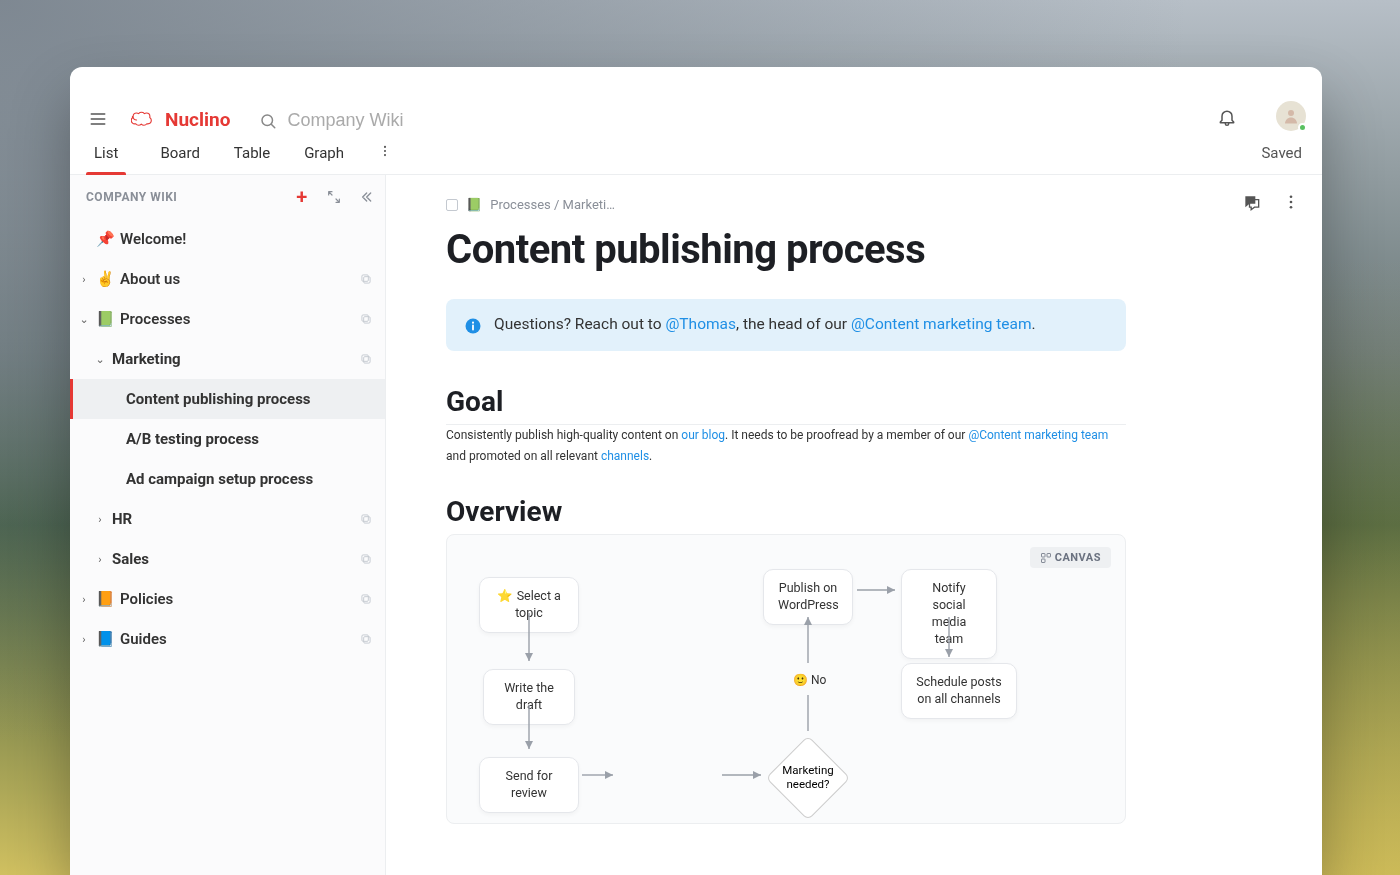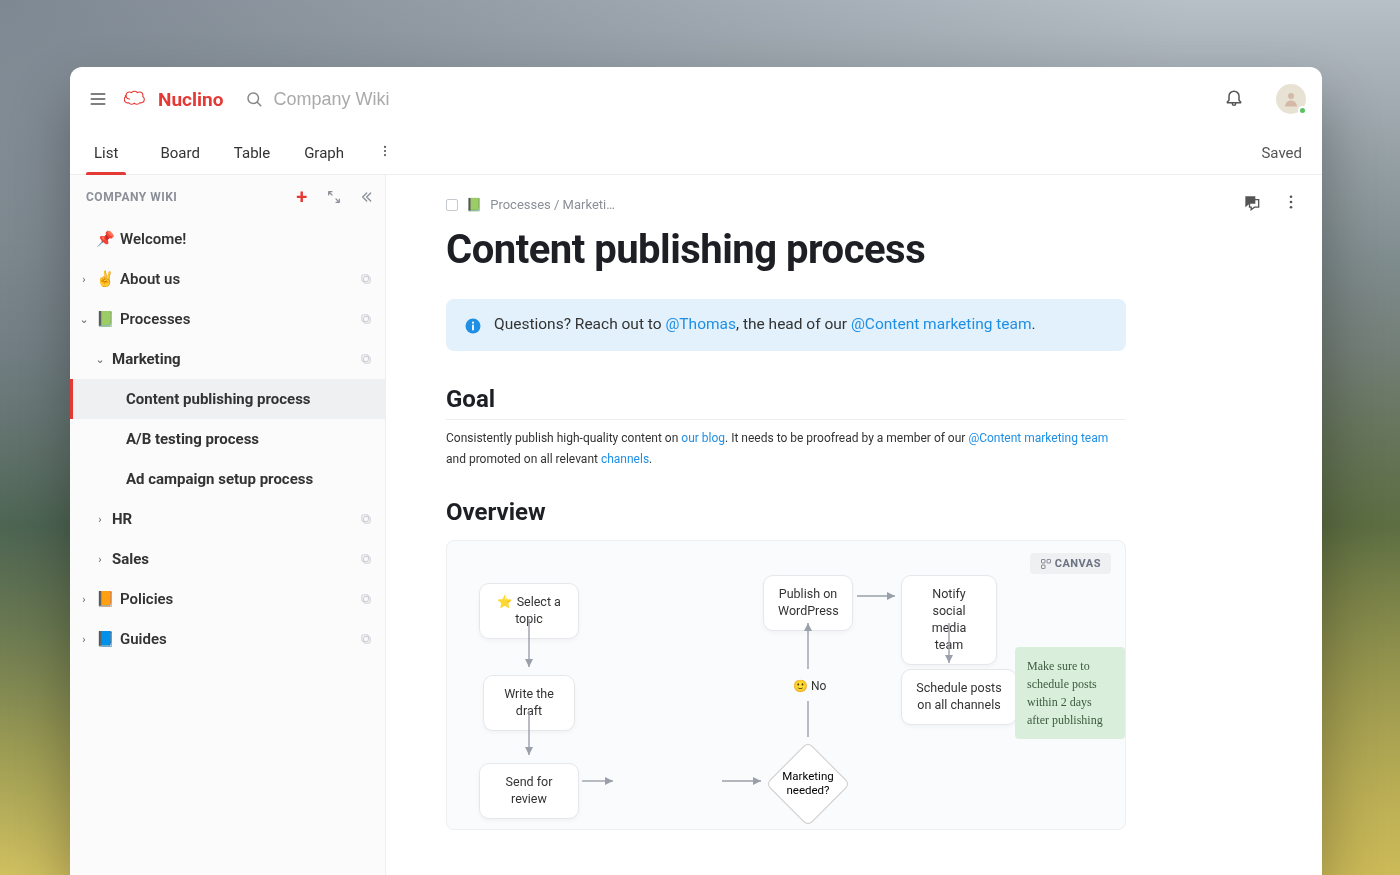--- a/index.html
+++ b/index.html
@@ -24,23 +24,23 @@
     border-radius: 12px 12px 0 0;
     box-shadow: 0 30px 60px rgba(0,0,0,.3);
     display: flex; flex-direction: column;
     overflow: hidden;
     z-index: 1;
   }
 
   
   .topbar {
     height: 64px;
-    display: flex; align-items: center;
+    display: flex; align-items: flex-end;
     padding: 0 16px;
-    gap: 14px;
+    gap: 21px;
   }
   .hamburger { width: 24px; height: 24px; color: #555; cursor: pointer; display:flex; align-items:center; justify-content:center;}
   .brand { display:flex; align-items:center; gap:6px; color:#e53935; font-weight:700; font-size:19px; cursor:pointer;}
   .brand svg { width:28px; height:20px; }
   .brand-text { }
   .search-wrap { display:flex; align-items:center; gap:10px; color:#888; flex: 0 0 auto; margin-left: 8px;}
   .search-wrap svg { width:18px; height:18px; }
   .search-input { border:none; outline:none; font-size:18px; color:#888; background:transparent; width:220px;}
   .search-input::placeholder { color:#aaa; }
   .topbar-spacer { flex:1; }
@@ -108,21 +108,21 @@
 
   .crumb { display:flex; align-items:center; gap:8px; color:#8a8f98; font-size:13px; margin-bottom:14px;}
   .crumb .sq { width:12px; height:12px; border:1.5px solid #c4c9d0; border-radius:2px;}
   .crumb .book { font-size:13px; }
   .h1 { font-size:40px; font-weight:700; color:#1d1f24; letter-spacing:-.5px; margin-bottom: 26px;}
 
   .callout { background:#e2f1fb; border-radius:8px; padding:16px 18px; display:flex; gap:12px; align-items:flex-start; margin-bottom:34px; color:#333; font-size:15.5px;}
   .callout .info { width:18px; height:18px; flex:0 0 18px; margin-top:2px;}
   .mention { color:#1f8fe5;text-align:center; }
 
-  .h2 { font-size:24px; font-weight:700; color:#1d1f24; margin-bottom:8px; padding-bottom:6px; border-bottom:1px solid #eceef0;}
+  .h2 { font-size:28px; font-weight:700; color:#1d1f24; margin-bottom:0; padding-bottom:6px; border-bottom:1px solid #eceef0;}
   .para { font-size:12px; line-height:1.75; color:#333; margin-bottom:28px;}
 
   .canvas-wrap { border:1px solid #eceef0; border-radius:8px; background:#fafbfc; height:290px; position:relative; overflow:hidden;}
   .canvas-badge { position:absolute; top:12px; right:14px; background:#eef0f2; color:#6b7280; font-size:11px; font-weight:700; letter-spacing:.5px; padding:4px 10px; border-radius:4px; display:flex; gap:3px; align-items:center;}
   .canvas-badge svg { width:12px; height:12px; }
 
   .fnode { position:absolute; background:#fff; border:1px solid #e5e7eb; border-radius:10px; box-shadow:0 2px 4px rgba(0,0,0,.04); font-size:12.5px; color:#333; padding:10px 14px; text-align:center; line-height:1.35;}
   .fnode.star::before { content:"⭐"; margin-right:4px;}
   .sticky { position:absolute; background:#d9efdc; border-radius:4px; font-family: "Comic Sans MS", "Segoe Script", cursive; font-size:12px; color:#3d5a3d; padding:10px 12px; line-height:1.5; width:110px;}
   .diamond { position:absolute; width:86px; height:86px; }
@@ -348,21 +348,20 @@
           <div class="diamond" style="left:318px; top:200px;">
             <div class="shape"></div>
               <div class="txt">Marketing needed?</div>
           </div>
 
           <div class="no-label" style="left:346px; top:138px;">🙂 <span>No</span></div>
 
           <div class="fnode" style="left:316px; top:34px; width:90px;">Publish on WordPress</div>
           <div class="fnode" style="left:454px; top:34px; width:96px;">Notify social media team</div>
           <div class="fnode" style="left:454px; top:128px; width:116px;">Schedule posts on all channels</div>
-          <div class="sticky" style="left:568px; top:106px;">Make sure to schedule posts within 2 days after publishing</div>
 
           <svg style="position:absolute; inset:0; width:100%; height:100%; pointer-events:none;">
             <defs>
                 <marker id="ah" markerWidth="8" markerHeight="8" refX="6" refY="3" orient="auto">
                   <path d="M0 0L6 3L0 6z" class="arrow-head"></path>
                 </marker>
               </defs>
             <line x1="82" y1="78" x2="82" y2="126" stroke="#9aa0a9" stroke-width="1.4" marker-end="url(#ah)"></line>
             <line x1="82" y1="170" x2="82" y2="214" stroke="#9aa0a9" stroke-width="1.4" marker-end="url(#ah)"></line>
             <line x1="135" y1="240" x2="166" y2="240" stroke="#9aa0a9" stroke-width="1.4" marker-end="url(#ah)"></line>

